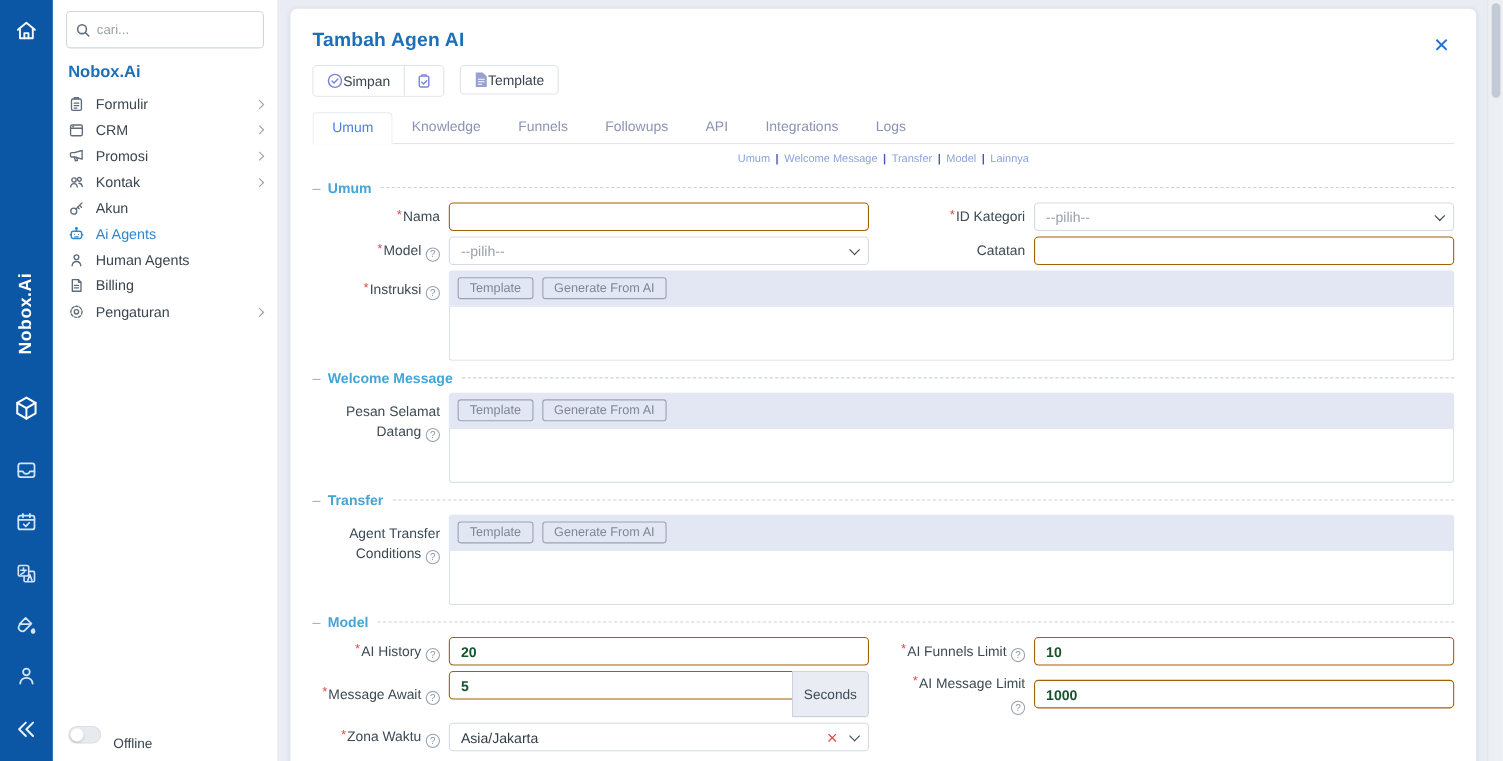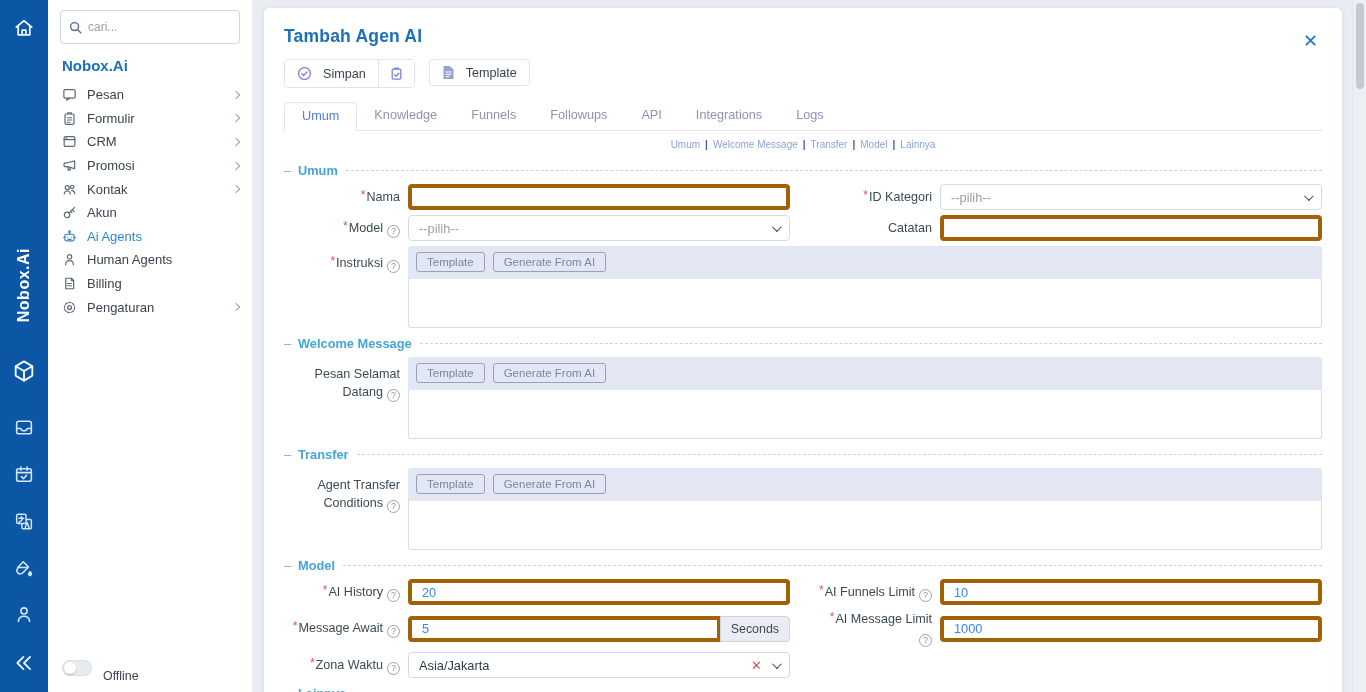--- a/index.html
+++ b/index.html
@@ -28,21 +28,21 @@
   .toggle .knob { position:absolute; left:1px; top:1px; width:12px; height:12px; border-radius:50%; background:#ffffff; box-shadow:0 1px 2px rgba(0,0,0,.18); }
   .offline-row .olabel { font-size:12.4px; color:#3a4550;margin-top:17px; }
 
   
   .card { position:absolute; left:264px; top:8px; width:1078px; height:740px; background:#fff; border-radius:6px; box-shadow:0 1px 5px rgba(25,40,70,.10); padding:18px 20px; }
   .card-title { font-size:17.5px; font-weight:bold; color:#1d6fb8; letter-spacing:.2px; }
   .close-x { position:absolute; top:24px; right:24px; font-size:18px; color:#2176d2; cursor:pointer; line-height:1; }
 
   .toolbar { margin-top:12px; display:flex; gap:14px; }
   .btn-group { display:flex; border:1px solid #dfe3ea; border-radius:4px; overflow:hidden; }
-  .btn { display:flex; align-items:center; gap:11px; padding:0 12px; height:27px; background:#fff; font-size:12.6px; color:#39434f; cursor:pointer; border:0; font-family:inherit; }
+  .btn { display:flex; align-items:center; gap:0; padding:0 12px; height:27px; background:#fff; font-size:12.6px; color:#39434f; cursor:pointer; border:0; font-family:inherit; }
   .btn-group .btn + .btn { border-left:1px solid #dfe3ea; padding:0 10px; }
   .btn.solo { border:1px solid #dfe3ea; border-radius:4px; }
 
   .tabs { margin-top:14px; display:flex; border-bottom:1px solid #e2e6ec; }
   .tab { padding:6px 17px 7px 17px; font-size:12.7px; color:#8d93b4; cursor:pointer; }
   .tab.active { border:1px solid #e2e6ec; border-bottom:1px solid #fff; margin-bottom:-1px; border-radius:4px 4px 0 0; color:#4e7ce0; background:#fff; }
 
   .anchors { margin-top:8px; text-align:center; font-size:10px; height:16px; }
   .anchors a { color:#8ba3d8; text-decoration:none; margin:0 5px; cursor:pointer; }
   .anchors .sep { color:#4456bd; font-weight:bold; }
@@ -54,38 +54,38 @@
   .sec-title { color:#45a5d6; font-size:12.8px; font-weight:bold; margin-right:8px; }
   .sec-line { flex:1; border-top:1px dashed #ccd3dc; height:0; }
 
   .frow { display:flex; gap:26px; margin-bottom:5px; }
   .fcell { flex:1; display:flex; align-items:center; }
   .flabel { width:124px; flex:0 0 124px; text-align:right; font-size:12.6px; color:#3c4a55; padding-right:8px; line-height:1.45; }
   .star::before { content:"*"; color:#e05252; margin-right:1px; position:relative; top:-2px; font-size:12px; }
   .help { display:inline-block; width:13px; height:13px; border:1px solid #9aa3ae; border-radius:50%; color:#8b95a1; font-size:9px; line-height:11px; text-align:center; margin-left:4px; vertical-align:-2px; }
   .help::before { content:"?"; }
   .fctrl { flex:1; display:flex; align-items:center; }
-  .txt { width:100%; height:26px; border:4px solid #a16207; border-radius:4px; padding:0 10px; font-size:12.8px; color:#3b82f6; outline:none; font-family:inherit; background:#fff; }
+  .txt { width:100%; height:26px; border:1px solid #a16207; border-radius:4px; padding:0 10px; font-size:12.8px; color:#14532d; outline:none; font-family:inherit; background:#fff;font-weight:bold; }
   .select { width:100%; height:26px; border:1px solid #d4dae3; border-radius:4px; display:flex; align-items:center; padding:0 10px; font-size:12.8px; cursor:pointer; background:#fff; }
   .select .val { color:#2f3b46; }
   .select .val.ph { color:#9aa1ab; }
   .chev-d { margin-left:auto; width:7px; height:7px; border-right:1.6px solid #3b4652; border-bottom:1.6px solid #3b4652; transform:rotate(45deg) translateY(-2px); }
   .clear-x { margin-left:auto; color:#d9534f; font-size:13px; margin-right:10px; cursor:pointer; }
   .clear-x + .chev-d { margin-left:0; }
 
   .frow-full { display:flex; margin-bottom:5px; }
   .frow-full .flabel { padding-top:8px; align-self:flex-start; }
   .editor { flex:1; }
   .ed-toolbar { background:#e3e7f3; border-radius:3px 3px 0 0; padding:6px 8px; display:flex; gap:8px; }
   .ed-btn { border:1px solid #9aa2b2; border-radius:3px; background:transparent; color:#7e8798; font-size:11.5px; padding:3px 10px; cursor:pointer; font-family:inherit; }
   .ed-body { height:50px; background:#fff; border:1px solid #d9dee6; border-top:1px solid #e3e7f0; border-radius:0 0 3px 3px; }
 
   .igroup { display:flex; flex:1; }
   .igroup .txt { border-radius:4px 0 0 4px; }
-  .iaddon { margin-left:-1px; height:26px; border:1px solid #ced4de; background:#e9ecf2; border-radius:0 4px 4px 0; display:flex; align-items:center; padding:0 10px; font-size:12.4px; color:#3c4a55; cursor:pointer; }
+  .iaddon { margin-left:-1px; height:42px; border:1px solid #ced4de; background:#e9ecf2; border-radius:0 4px 4px 0; display:flex; align-items:center; padding:0 10px; font-size:12.4px; color:#3c4a55; cursor:pointer; }
 
   
   .vscroll { position:absolute; right:0; top:0; width:14px; height:692px; background:#eceff3; border-left:1px solid #e3e6ec; z-index:6; }
   .vthumb { position:absolute; left:3px; top:3px; width:8px; height:86px; border-radius:4px; background:#c3cad5; cursor:grab; }
 
   svg { display:block; }
 </style>
 </head>
 <body>
 
@@ -154,30 +154,20 @@
     <span>
       <svg width="13" height="13" viewBox="0 0 14 14" fill="none" stroke="#5d6b7a" stroke-width="1.5" stroke-linecap="round">
           <circle cx="6" cy="6" r="4.3"></circle>
           <path d="M9.4 9.4 12.6 12.6"></path>
         </svg>
     </span>
     <input type="text" placeholder="cari..." style="">
   </div>
   <div class="sb-brand">Nobox.Ai</div>
 
-  <div class="menu-item">
-    <span class="mi-ic">
-        <svg width="15" height="15" viewBox="0 0 16 16" fill="none" stroke="currentColor" stroke-width="1.3" stroke-linecap="round" stroke-linejoin="round">
-          <rect x="2" y="2.8" width="12" height="9" rx="1.5"></rect>
-          <path d="M5.2 11.8v2.4l3-2.4"></path>
-        </svg>
-      </span>
-    <span>Pesan</span>
-    <span class="chev-r"></span>
-  </div>
   <div class="menu-item">
     <span class="mi-ic">
         <svg width="15" height="15" viewBox="0 0 16 16" fill="none" stroke="currentColor" stroke-width="1.3" stroke-linecap="round" stroke-linejoin="round">
           <rect x="3.2" y="3.2" width="9.6" height="11" rx="1.4"></rect>
           <path d="M6 3.2V2h4v1.2"></path>
           <path d="M5.8 7.2h4.4M5.8 9.6h4.4M5.8 12h2.6"></path>
         </svg>
       </span>
     <span>Formulir</span>
     <span class="chev-r"></span>

